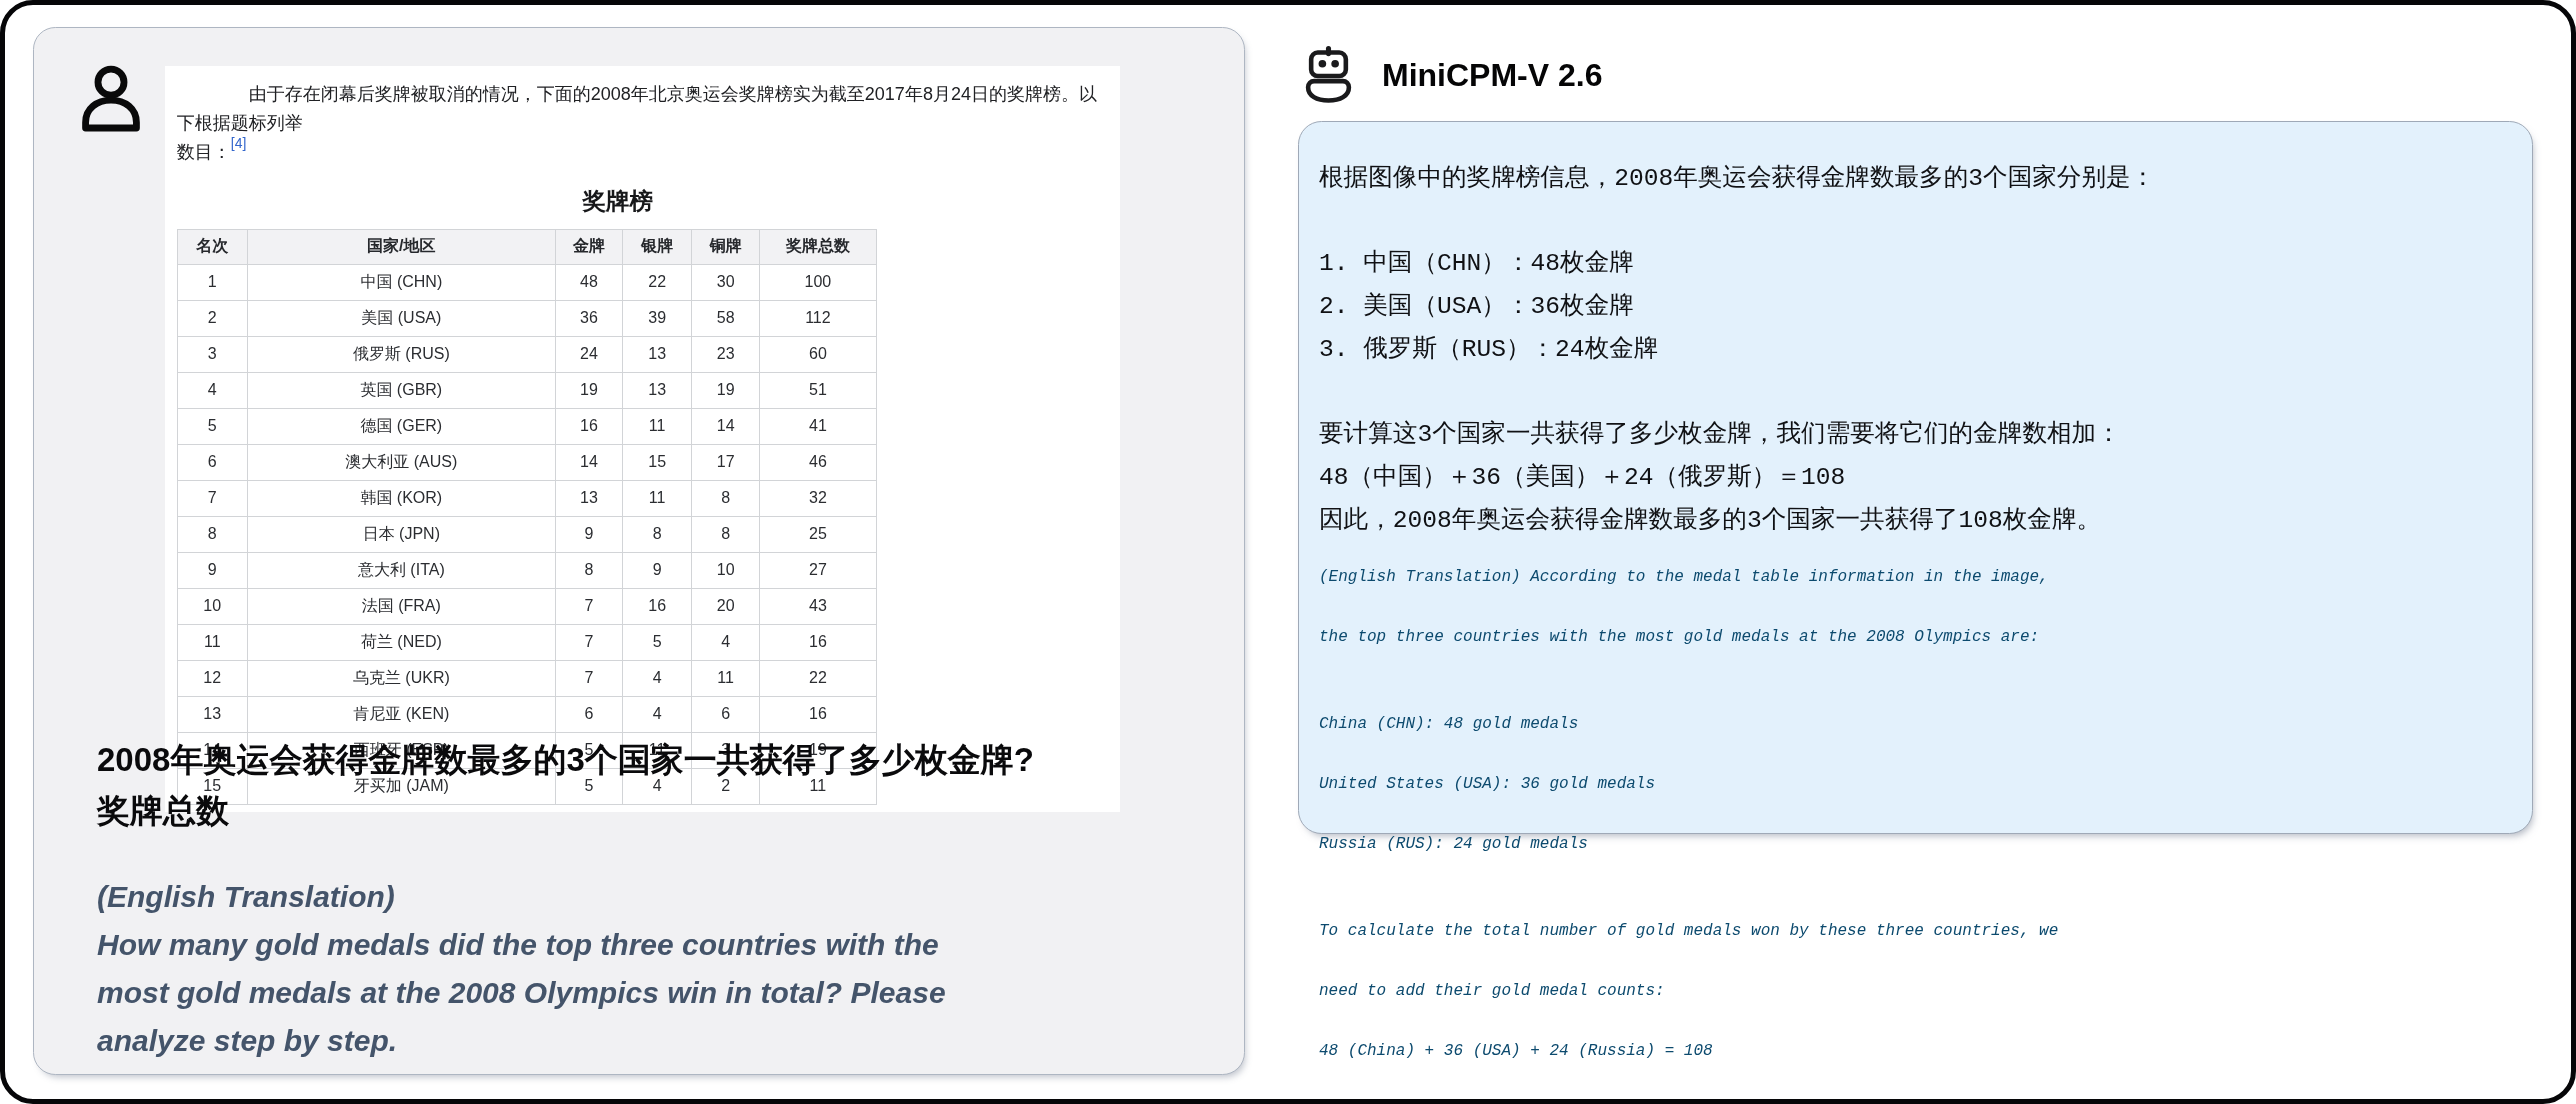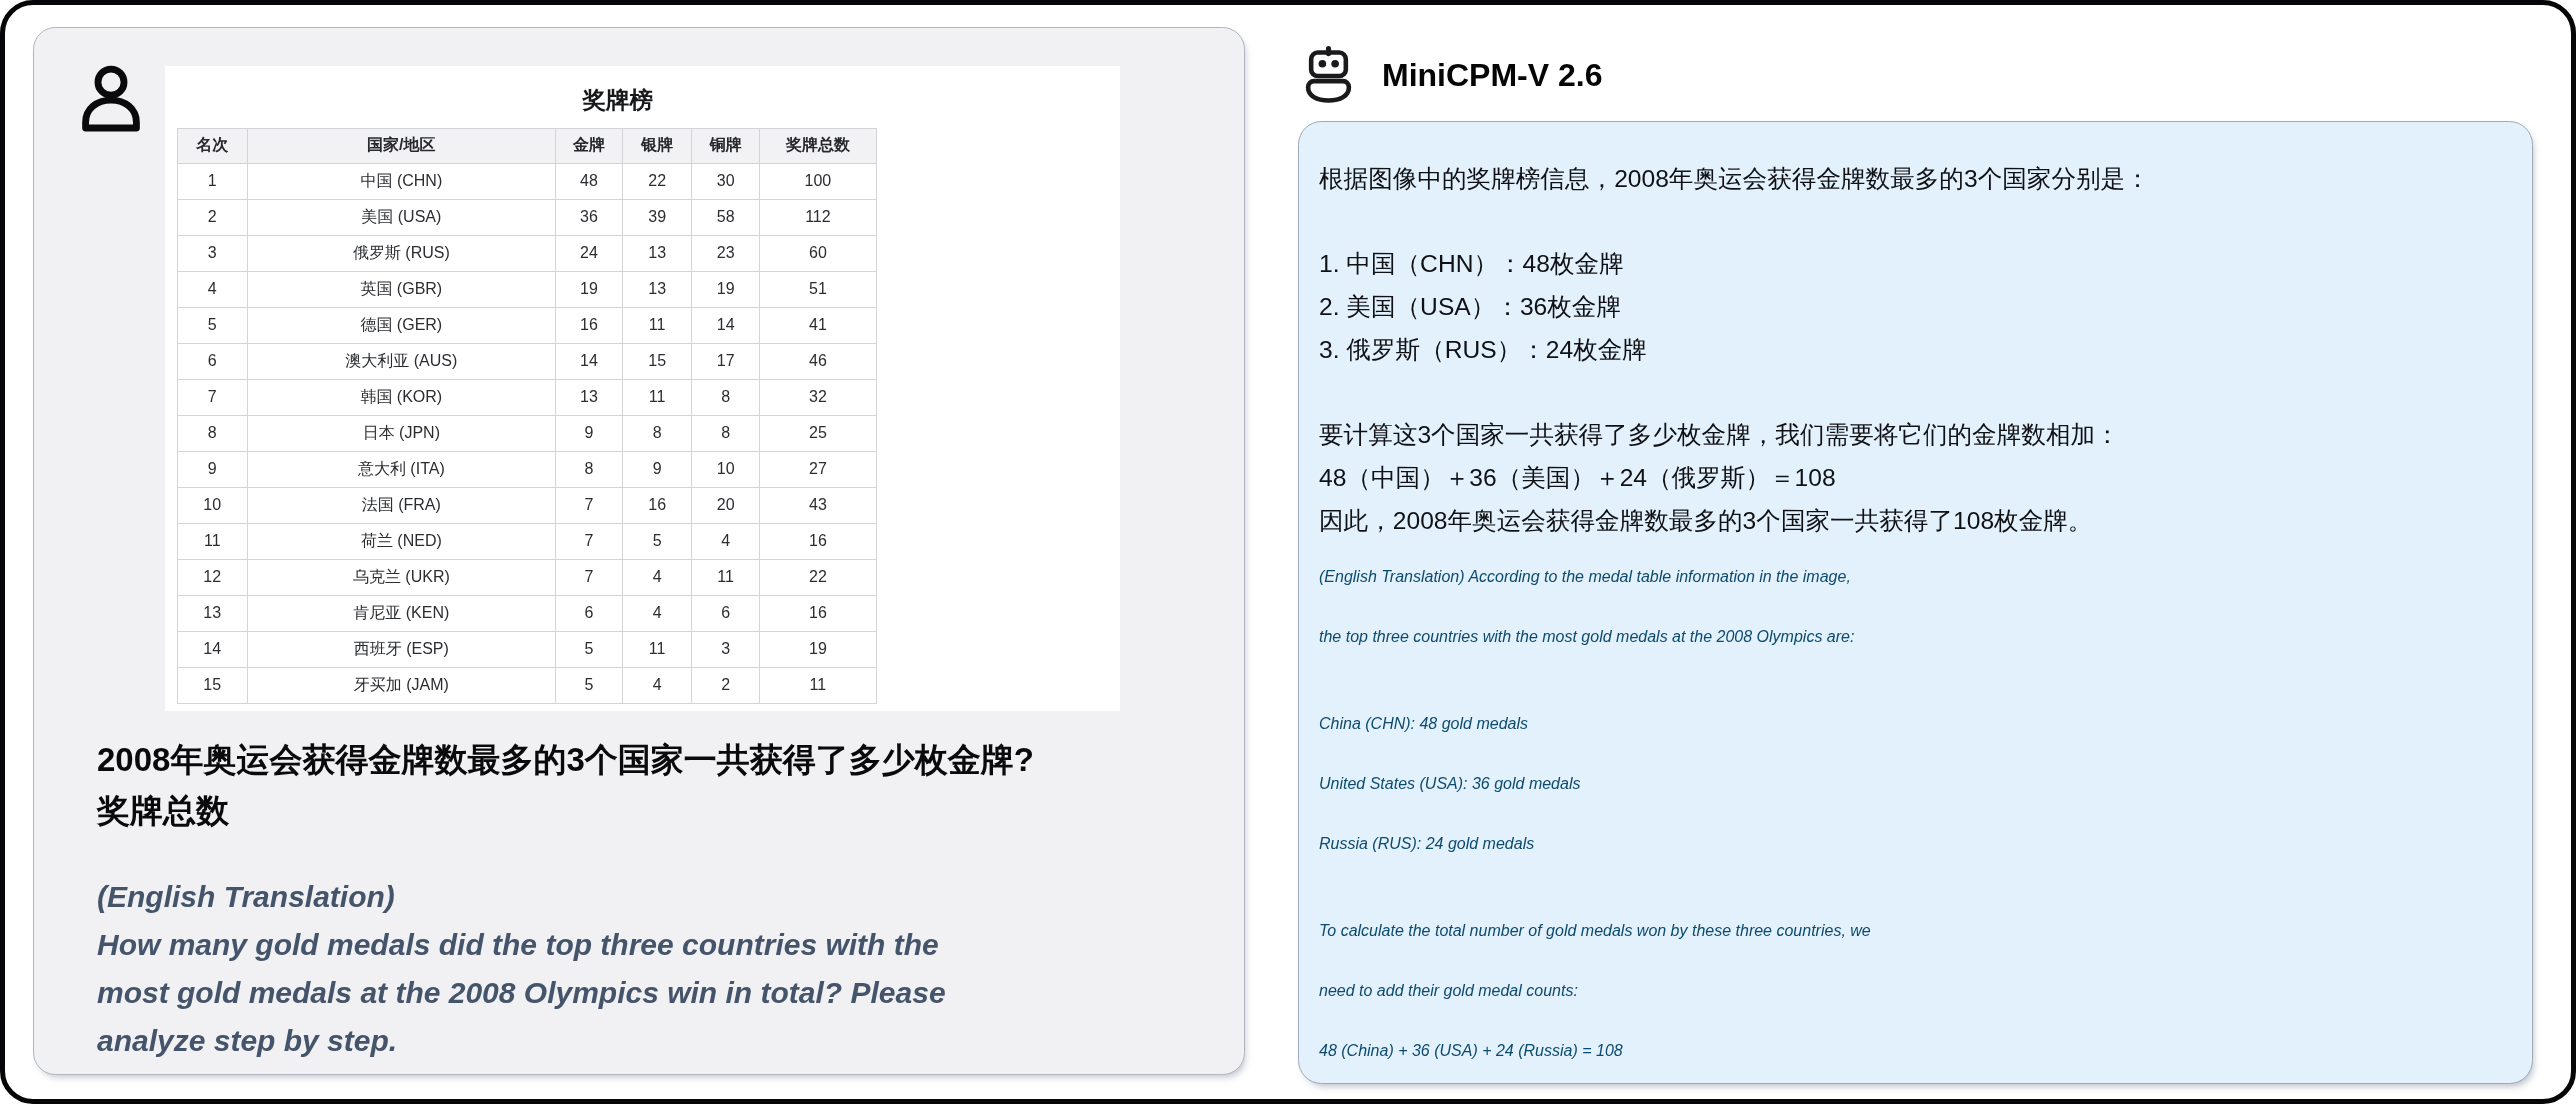--- a/index.html
+++ b/index.html
@@ -23,41 +23,43 @@
   table.medal td{height:33px;border:1.1px solid #d2d4d7;text-align:center;background:#ffffff;}
   .q-zh{position:absolute;left:63px;top:706px;width:1133px;font-size:33px;font-weight:bold;
     line-height:51px;color:#0a0a0c;white-space:pre-line;}
   .q-en{position:absolute;left:63px;top:845px;width:1149px;font-size:30px;font-weight:bold;
     font-style:italic;line-height:48px;color:#44546a;white-space:pre-line;}
 
   
   .model-header{position:absolute;left:1303px;top:45px;display:flex;align-items:center;gap:28px;}
   .robot-icon{width:51px;height:60px;}
   .model-name{margin:0;font-size:32px;font-weight:bold;color:#050506;letter-spacing:0;}
-  .answer-box{position:absolute;left:1298px;top:121px;width:1235px;height:963px;box-sizing:border-box;
+  .answer-box{position:absolute;left:1298px;top:121px;width:1235px;height:713px;box-sizing:border-box;
     background:#e3f1fc;border:1.6px solid #9fa9b7;border-radius:23.5px;padding:35px 30px 0 20px;
-    box-shadow:3.2px 4.8px 7.5px -3.2px rgba(110,120,140,.5);}
+    box-shadow:3.2px 4.8px 7.5px -3.2px rgba(110,120,140,.5);font-family:Liberation Mono, monospace;}
   .a-zh p{margin:0 0 42px 0;font-size:24.6px;line-height:43px;color:#101114;white-space:pre-line;}
   .a-zh p:last-child{margin-bottom:5.3px;}
   .a-en p{margin:0 0 27px 0;font-size:16px;line-height:60px;color:#0c4a6e;font-style:italic;white-space:pre-line;}
   .a-en p:last-child{margin-bottom:0;}
 </style>
 </head>
 <body>
 
 <div class="canvas">
 
   <section class="user-panel">
 
     <svg class="person-icon" viewBox="0 0 100 110" fill="none" xmlns="http://www.w3.org/2000/svg">
       <circle cx="50" cy="27" r="21" stroke="#0a0a0a" stroke-width="11"></circle>
       <path d="M9 101 H91 V92 C91 70 73 56 50 56 C27 56 9 70 9 92 Z" stroke="#0a0a0a" stroke-width="11" stroke-linejoin="round"></path>
     </svg>
 
     <div class="shot">
+      <p class="shot-intro"><span>　　由于存在闭幕后奖牌被取消的情况，下面的2008年北京奥运会奖牌榜实为截至2017年8月24日的奖牌榜。以下根据题标列举
+数目：</span><span class="cite">[4]</span></p>
 
       <div class="tbl-title">奖牌榜</div>
 
       <table class="medal">
         <colgroup>
           <col style="width:10%">
             <col style="width:44.1%">
             <col style="width:9.6%">
           <col style="width:9.9%">
             <col style="width:9.7%">

